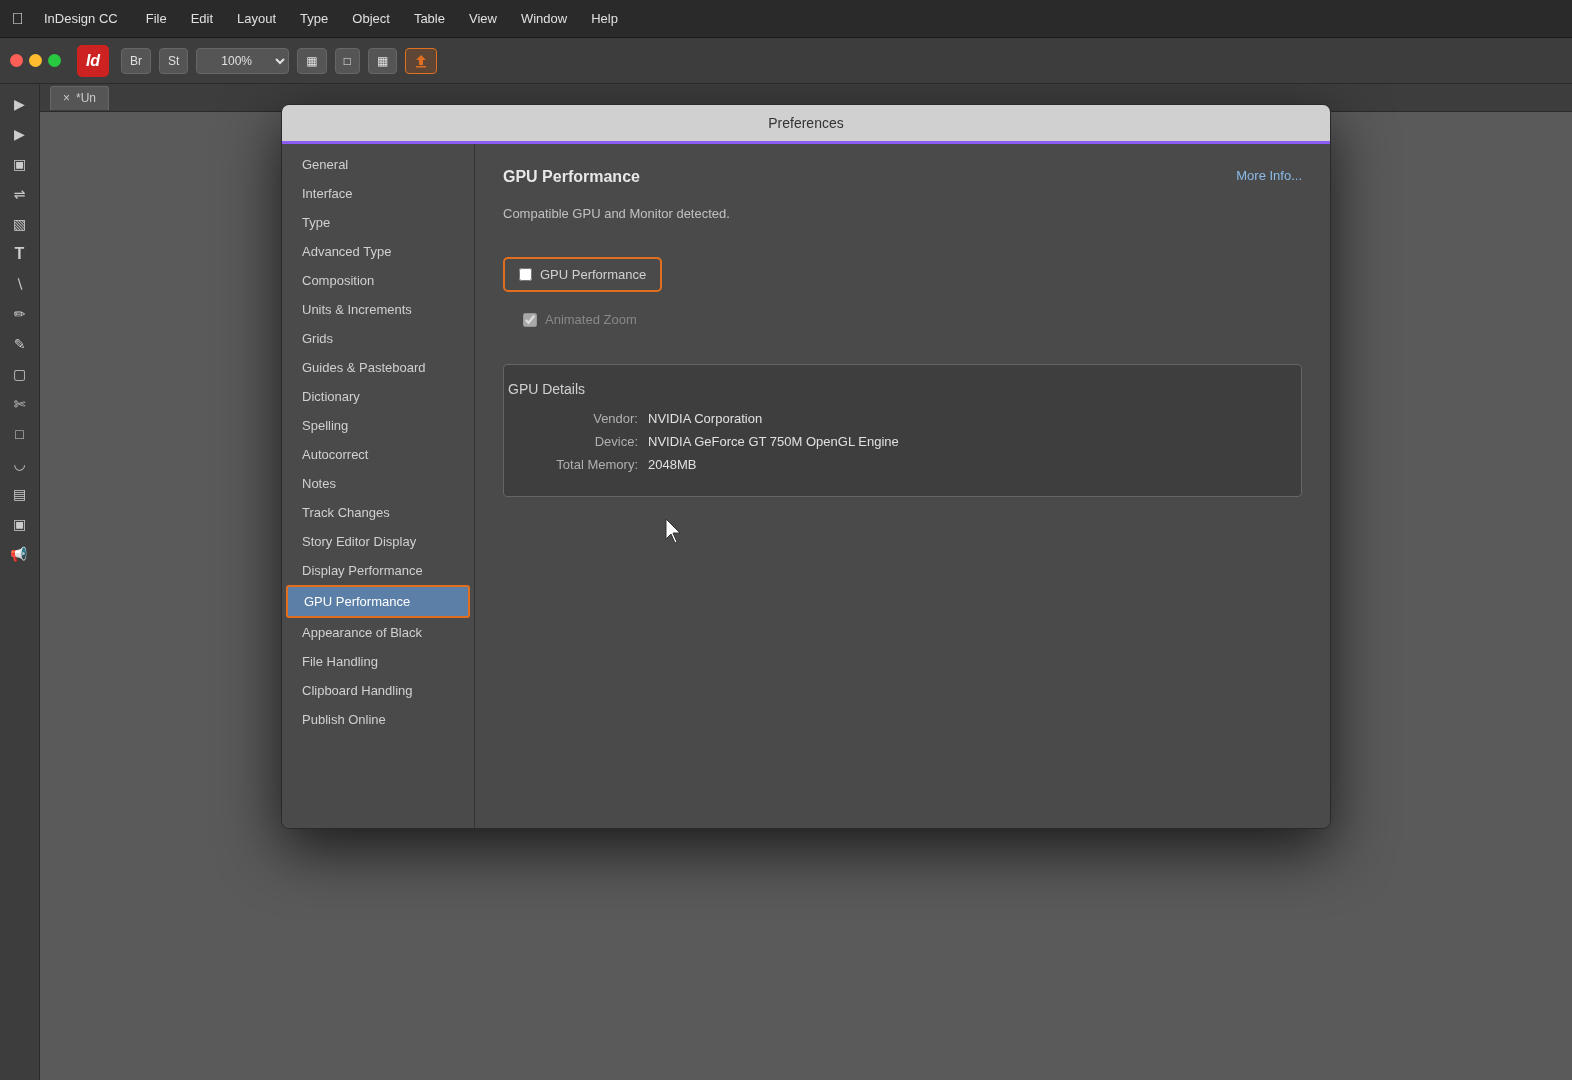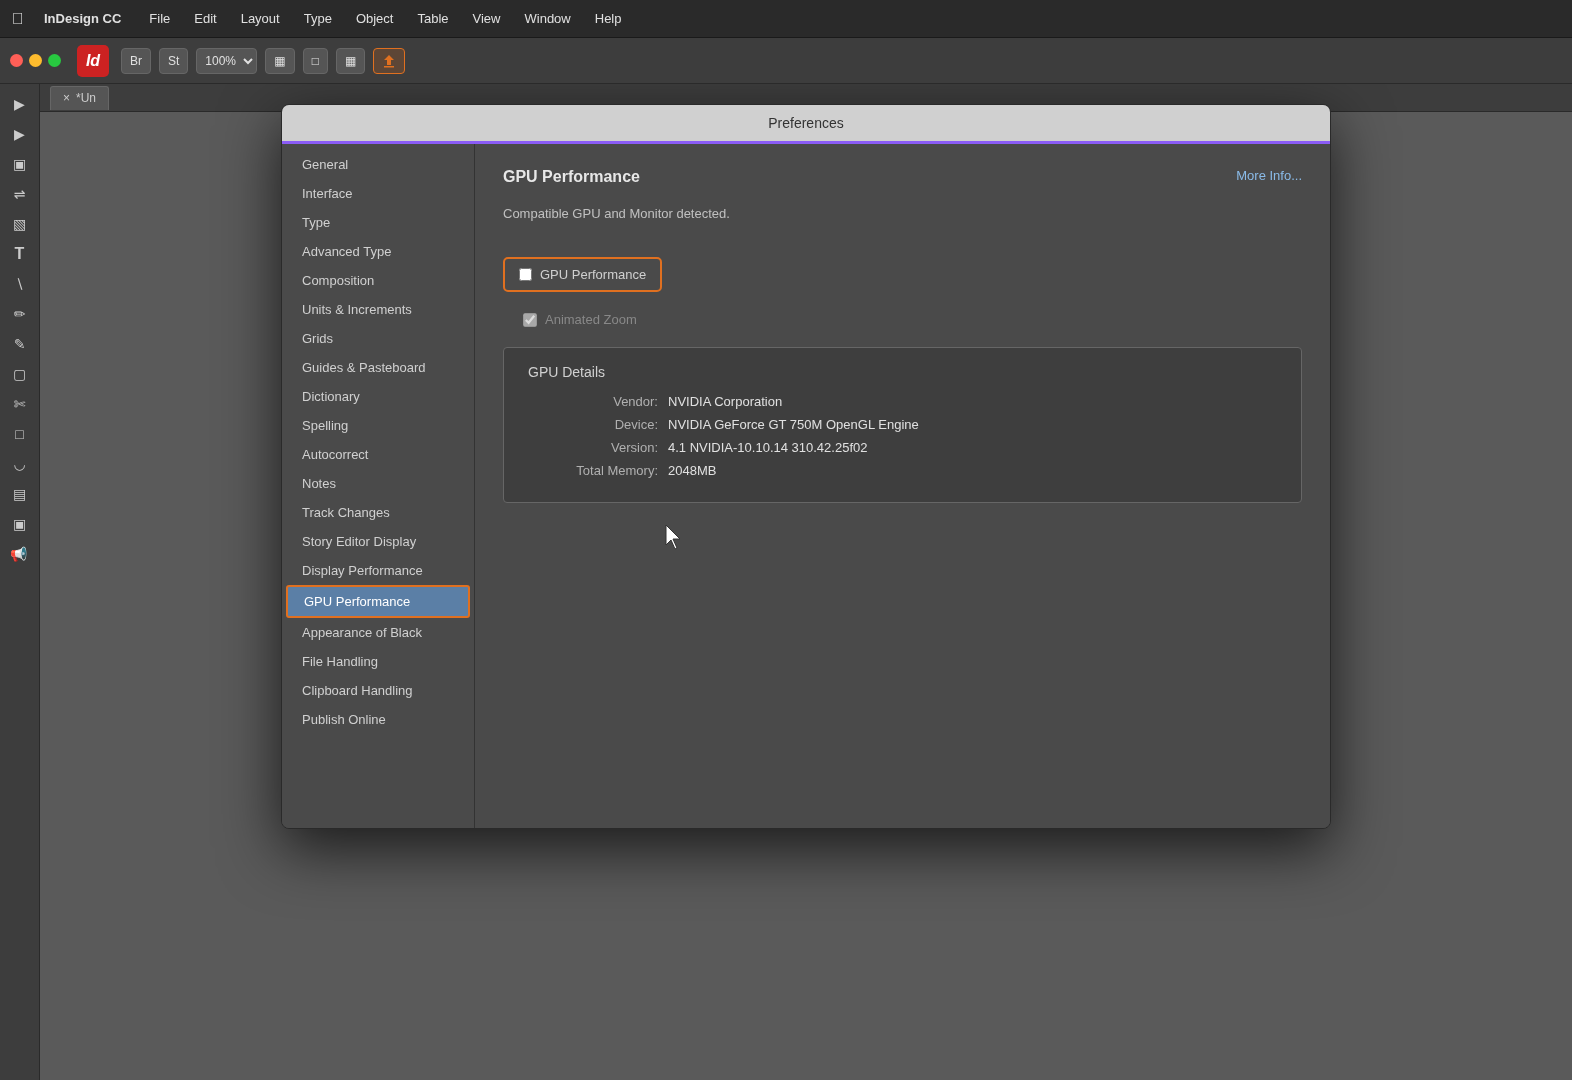--- a/index.html
+++ b/index.html
@@ -23,21 +23,21 @@
       padding: 0 12px;
       gap: 16px;
       border-bottom: 1px solid #1a1a1a;
     }
     .menubar-apple {
       font-size: 16px;
       color: #e0e0e0;
       margin-right: 4px;
     }
     .menubar-appname {
-      font-weight: bold;
+      font-weight: normal;
       color: #e0e0e0;
       margin-right: 8px;
     }
     .menubar-item {
       color: #e0e0e0;
       font-size: 13px;
       cursor: pointer;
       padding: 2px 4px;
     }
 
@@ -76,21 +76,21 @@
     }
     .toolbar-btn.active {
       border-color: #e07020;
       background: rgba(224,112,32,0.2);
     }
     .zoom-select {
       background: #555;
       border: 1px solid #666;
       border-radius: 4px;
       color: #e0e0e0;
-      padding: 2px 4px;
+      padding: 2px 20px;
       font-size: 12px;
       height: 26px;
     }
 
     
     .content-area {
       display: flex;
       height: calc(1080px - 38px - 46px);
       position: relative;
     }
@@ -228,22 +228,22 @@
       align-items: center;
       gap: 8px;
       font-size: 13px;
       color: #d0d0d0;
       margin-bottom: 8px;
     }
     .gpu-details-box {
       border: 1px solid #666;
       border-radius: 4px;
       background: #3e3e3e;
-      padding: 16px 24px;
-      margin-top: 20px;
+      padding: 16px 4px;
+      margin-top: 37px;
     }
     .gpu-details-title {
       font-size: 14px;
       color: #d0d0d0;
       margin-bottom: 14px;
       font-weight: 500;
     }
     .gpu-detail-row {
       display: flex;
       margin-bottom: 8px;
@@ -411,24 +411,20 @@
               <div class="gpu-details-title">GPU Details</div>
               <div class="gpu-detail-row">
                 <span class="gpu-detail-label">Vendor:</span>
                 <span class="gpu-detail-value">NVIDIA Corporation</span>
               </div>
               <div class="gpu-detail-row">
                 <span class="gpu-detail-label">Device:</span>
                 <span class="gpu-detail-value">NVIDIA GeForce GT 750M OpenGL Engine</span>
               </div>
               <div class="gpu-detail-row">
-                <span class="gpu-detail-label">Version:</span>
-                <span class="gpu-detail-value">4.1 NVIDIA-10.10.14 310.42.25f02</span>
-              </div>
-              <div class="gpu-detail-row">
                 <span class="gpu-detail-label">Total Memory:</span>
                 <span class="gpu-detail-value">2048MB</span>
               </div>
             </div>
 
             <div style="position:relative; height:60px; margin-top: 10px;">
               <svg width="20" height="28" style="position:absolute; left:160px; top:10px;">
                 <polygon points="3,2 3,22 8,17 12,26 14,25 10,16 17,16" fill="#fff" stroke="#333" stroke-width="1"></polygon>
               </svg>
             </div>

